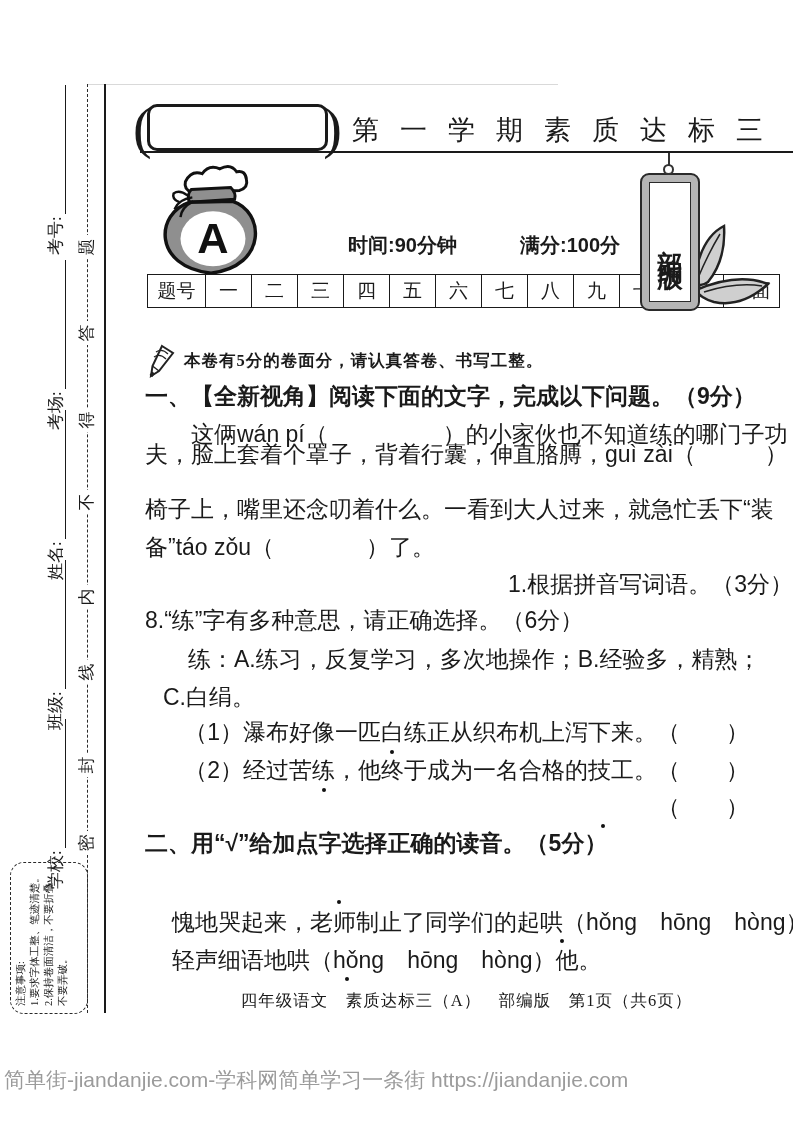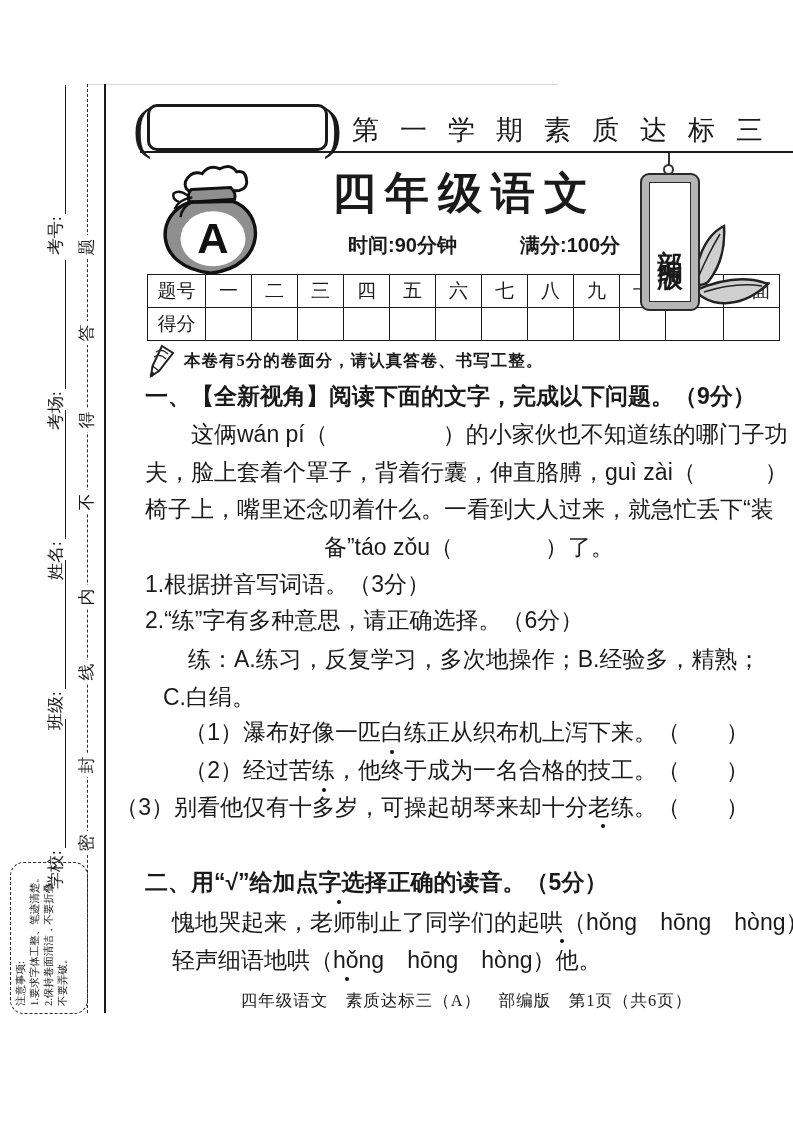--- a/index.html
+++ b/index.html
@@ -138,21 +138,20 @@
   <svg class="bag" width="128" height="128" viewBox="0 0 130 130">
     <path d="M38 26 q6 -12 17 -8 q7 -10 18 -5 q11 -6 17 3 q9 -2 10 8 q2 8 -7 11 l-48 2 q-9 -3 -7 -11 z" fill="#ffffff" stroke="#111" stroke-width="3"></path>
     <path d="M44 34 l40 -2 q6 6 4 12 l-46 3 q-3 -8 2 -13 z" fill="#8f8f8f" stroke="#111" stroke-width="3"></path>
     <path d="M42 47 C 8 58 4 112 64 119 C 122 112 118 56 86 46 Z" fill="#8f8f8f" stroke="#111" stroke-width="3.5"></path>
     <ellipse cx="66" cy="84" rx="33" ry="28" fill="#ffffff"></ellipse>
     <path d="M45 42 q-14 2 -18 12 M46 46 q-12 6 -13 16" fill="none" stroke="#111" stroke-width="2.5"></path>
     <path d="M40 40 q-8 -6 -14 -2 q-2 6 6 9" fill="none" stroke="#111" stroke-width="2.5"></path>
     <text x="66" y="99" text-anchor="middle" font-size="44" font-weight="bold" font-family="Liberation Sans, sans-serif" fill="#111">A</text>
   </svg>
 
-  <div class="paper-title">四年级语文</div>
   <div class="meta-time">时间:90分钟</div>
   <div class="meta-score">满分:100分</div>
 
   <div class="tag-string"></div>
   <div class="tag-ring"></div>
   <svg class="tag-leaves" width="105" height="100" viewBox="0 0 105 100">
     <path d="M14 62 Q20 18 44 6 Q46 40 28 62 Q20 68 14 62 Z" fill="#cfcfcf" stroke="#222" stroke-width="2.5"></path>
     <path d="M18 58 Q28 34 40 14" fill="none" stroke="#222" stroke-width="1.5"></path>
     <path d="M16 70 Q58 52 88 64 Q62 88 34 82 Q20 78 16 70 Z" fill="#cfcfcf" stroke="#222" stroke-width="2.5"></path>
     <path d="M24 72 Q56 62 82 66" fill="none" stroke="#222" stroke-width="1.5"></path>
@@ -188,77 +187,62 @@
       <td>四</td>
       <td>五</td>
       <td>六</td>
       <td>七</td>
       <td>八</td>
       <td>九</td>
       <td>十</td>
       <td>总分</td>
       <td>卷面</td>
     </tr>
-    <tr>
-      <td>得分</td>
-      <td></td>
-          <td></td>
-      <td></td>
-          <td></td>
-      <td></td>
-          <td></td>
-      <td></td>
-          <td></td>
-      <td></td>
-          <td></td>
-      <td></td>
-          <td></td>
-    </tr>
   </tbody>
     </table>
 
   <div class="paper-note">
     <svg width="26" height="34" viewBox="0 0 26 34">
       <path d="M13 2 L24 9 L10 27 L2 32 L3.5 22 Z" fill="#ffffff" stroke="#222" stroke-width="2"></path>
       <path d="M3.5 22 L10 27" fill="none" stroke="#222" stroke-width="1.5"></path>
       <path d="M7 8 q6 -4 12 2 M5 13 q6 -4 12 2" fill="none" stroke="#222" stroke-width="1.3"></path>
       <path d="M2 32 L4.5 28.5" stroke="#222" stroke-width="3.5"></path>
     </svg>
     <span class="txt">本卷有5分的卷面分，请认真答卷、书写工整。</span>
   </div>
 
   <div class="tline bold" style="top:381px;">一、【全新视角】阅读下面的文字，完成以下问题。（9分）</div>
   <div class="tline" style="top:419px; left:191px;">这俩wán pí（　　　　　）的小家伙也不知道练的哪门子功</div>
-  <div class="tline" style="top:457px;">夫，脸上套着个罩子，背着行囊，伸直胳膊，guì zài（　　　）</div>
+  <div class="tline" style="top:439px;">夫，脸上套着个罩子，背着行囊，伸直胳膊，guì zài（　　　）</div>
   <div class="tline" style="top:494px;">椅子上，嘴里还念叨着什么。一看到大人过来，就急忙丢下“装</div>
-  <div class="tline" style="top:532px;text-align:center;">备”táo zǒu（　　　　）了。</div>
-  <div class="tline" style="top:569px;">1.根据拼音写词语。（3分）</div>
-  <div class="tline" style="top:605px;">2.“练”字有多种意思，请正确选择。（6分）</div>
+  <div class="tline" style="top:532px;">备”táo zǒu（　　　　）了。</div>
+  <div class="tline" style="top:569px;text-align:right;">1.根据拼音写词语。（3分）</div>
+  <div class="tline" style="top:605px;">8.“练”字有多种意思，请正确选择。（6分）</div>
   <div class="tline" style="top:644px; left:188px;">练：A.练习，反复学习，多次地操作；B.经验多，精熟；</div>
   <div class="tline" style="top:682px; left:163px;">C.白绢。</div>
 
   <div class="tline item-line" style="top:717px;">
     <span>（1）瀑布好像一匹白练正从织布机上泻下来。</span>
     <span>（　　）</span>
   </div>
   <div class="tline item-line" style="top:755px;">
     <span>（2）经过苦练，他终于成为一名合格的技工。</span>
     <span>（　　）</span>
   </div>
   <div class="tline item-line" style="top:792px;">
-    <span>（3）别看他仅有十多岁，可操起胡琴来却十分老练。</span>
     <span>（　　）</span>
   </div>
 
-  <div class="tline bold" style="top:828px;margin-top:39px;">二、用“√”给加点字选择正确的读音。（5分）</div>
+  <div class="tline bold" style="top:828px;">二、用“√”给加点字选择正确的读音。（5分）</div>
   <div class="tline" style="top:907px; left:172px;">愧地哭起来，老师制止了同学们的起哄（hǒng　hōng　hòng），</div>
   <div class="tline" style="top:945px; left:172px;">轻声细语地哄（hǒng　hōng　hòng）他。</div>
 
   <div class="emph-dot" style="left:390px; top:750px;"></div>
   <div class="emph-dot" style="left:322px; top:788px;"></div>
   <div class="emph-dot" style="left:601px; top:824px;"></div>
   <div class="emph-dot" style="left:337px; top:900px;"></div>
   <div class="emph-dot" style="left:560px; top:939px;"></div>
   <div class="emph-dot" style="left:345px; top:977px;"></div>
 
   <div class="page-footer">四年级语文　素质达标三（A）　部编版　第1页（共6页）</div>
+  <div class="watermark">简单街-jiandanjie.com-学科网简单学习一条街 https://jiandanjie.com</div>
 
 </div>
 
 </body></html>

